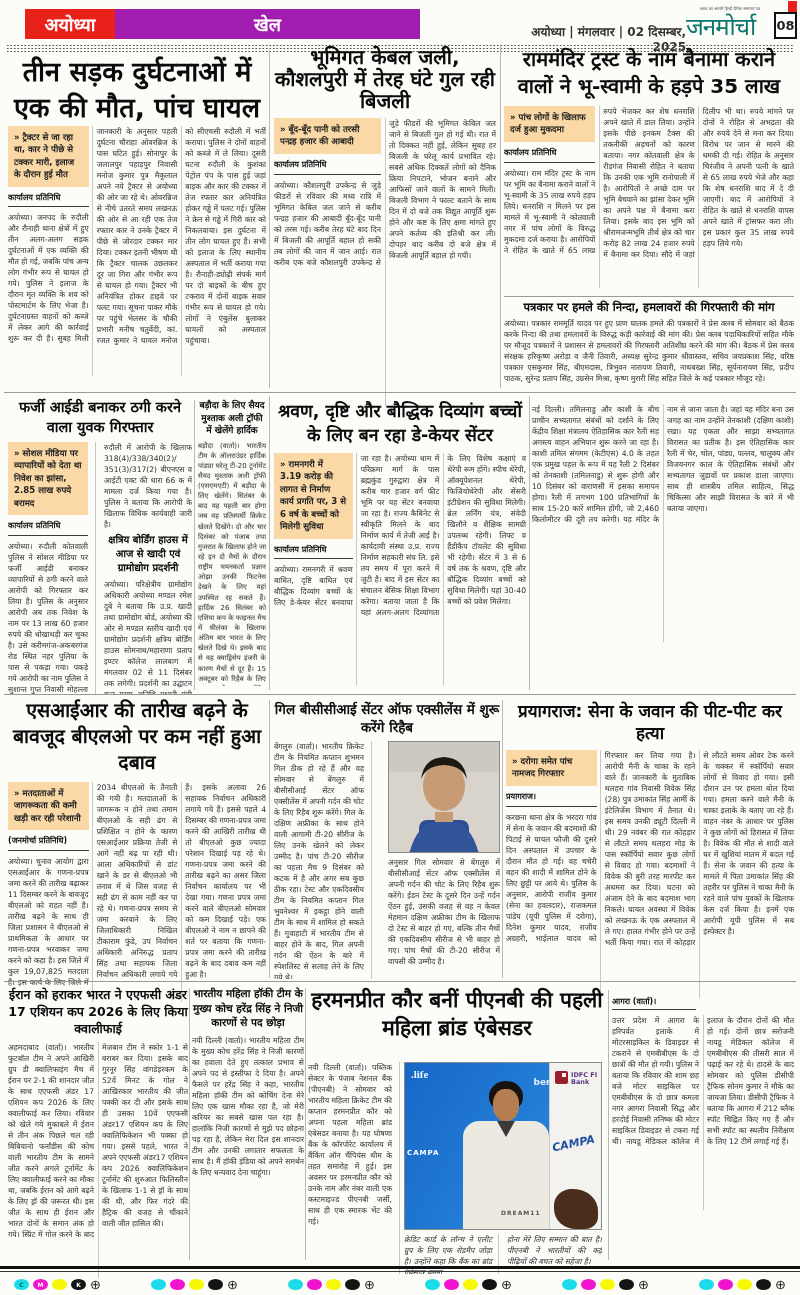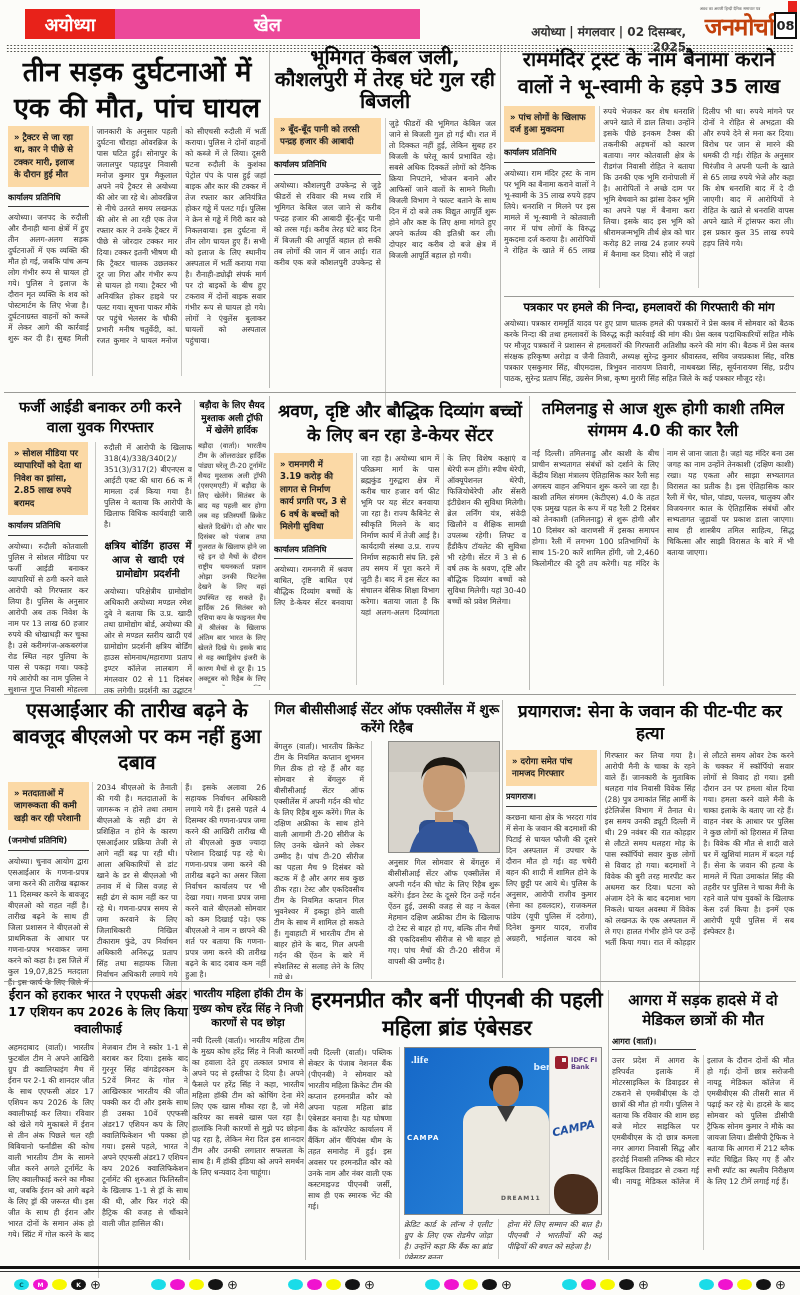--- a/index.html
+++ b/index.html
@@ -34,26 +34,26 @@
   .reggroup { display:flex; align-items:center; gap:4px; }
   .photoframe { border:1px solid #8a8a86; overflow:hidden; }
 </style>
 </head>
 <body>
 
 <div class="abs" style="left:0;top:0;width:800px;height:44px;">
   <div class="abs" style="left:25px;top:9px;width:90px;height:30px;background:#e8221a;color:#fff;display:flex;align-items:center;justify-content:center;font-weight:800;font-size:18px;">
     <span>अयोध्या</span>
   </div>
-  <div class="abs" style="left:115px;top:9px;width:305px;height:30px;background:#ec4899;color:#fff;display:flex;align-items:center;justify-content:center;font-weight:800;font-size:18px;">
+  <div class="abs" style="left:115px;top:9px;width:305px;height:30px;background:#a21caf;color:#fff;display:flex;align-items:center;justify-content:center;font-weight:800;font-size:18px;">
     <span>खेल</span>
   </div>
   <div class="abs" style="left:520px;top:23px;width:166px;text-align:right;font-size:12px;font-weight:bold;color:#333;">अयोध्या | मंगलवार | 02 दिसम्बर, 2025</div>
   <div class="abs" style="left:688px;top:6px;width:84px;text-align:center;font-size:4px;color:#444;white-space:nowrap;overflow:hidden;">अवध का अग्रणी हिन्दी दैनिक समाचार पत्र</div>
-  <div class="abs" style="left:686px;top:9px;width:88px;text-align:right;font-size:24px;font-weight:700;color:#c2410c;letter-spacing:-1px;">जनमोर्चा</div>
+  <div class="abs" style="left:686px;top:9px;width:88px;text-align:left;font-size:24px;font-weight:400;color:#0f766e;letter-spacing:-1px;">जनमोर्चा</div>
   <div class="abs" style="left:774px;top:12px;width:23px;height:27px;border:2px solid #111;background:#fff;display:flex;align-items:center;justify-content:center;">
     <span style="font-size:13px;font-weight:bold;color:#222;">08</span>
   </div>
   <div class="abs" style="left:788px;top:1px;width:9px;height:11px;background:#e8221a;"></div>
 </div>
 
 <div class="dotband" style="top:44px;"></div>
 
 <div class="abs" style="left:8px;top:54px;width:258px;">
   <div class="headline" style="font-size:27px;line-height:36px;">तीन सड़क दुर्घटनाओं में एक की मौत, पांच घायल</div>
@@ -94,42 +94,41 @@
 <div class="abs" style="left:8px;top:397px;width:184px;">
   <div class="headline" style="font-size:14.5px;line-height:20px;">फर्जी आईडी बनाकर ठगी करने वाला युवक गिरफ्तार</div>
   <div style="display:flex;gap:8px;margin-top:5px;">
     <div class="body-text" style="width:88px;height:252px;border-right:1px solid #c8c8c4;padding-right:7px;">
       <div class="hl">» सोशल मीडिया पर व्यापारियों को देता था निवेश का झांसा, 2.85 लाख रुपये बरामद</div>
       <div class="byline">कार्यालय प्रतिनिधि</div>
       <span>अयोध्या। रुदौली कोतवाली पुलिस ने सोशल मीडिया पर फर्जी आईडी बनाकर व्यापारियों से ठगी करने वाले आरोपी को गिरफ्तार कर लिया है। पुलिस के अनुसार आरोपी अब तक निवेश के नाम पर 13 लाख 60 हजार रुपये की धोखाधड़ी कर चुका है। उसे करीमगंज-अकबरगंज रोड स्थित नहर पुलिया के पास से पकड़ा गया। पकड़े गये आरोपी का नाम पुलिस ने सुशान्त गुप्त निवासी मोहल्ला कटरा, थाना रुदौली बताया है। उसके पास से एक मोबाइल फोन, दो सिम कार्ड और ठगी के 2 लाख 85 हजार रुपये बरामद हुए हैं।</span>
     </div>
     <div class="body-text" style="width:88px;height:252px;">
       <span>रुदौली में आरोपी के खिलाफ 318(4)/338/340(2)/ 351(3)/317(2) बीएनएस व आईटी एक्ट की धारा 66 क में मामला दर्ज किया गया है। पुलिस ने बताया कि आरोपी के खिलाफ विधिक कार्यवाही जारी है।</span>
-      <div class="subhead" style="font-size:10px;line-height:14px;margin:10px 0 4px 0;font-family:Liberation Mono, monospace;">क्षत्रिय बोर्डिंग हाउस में आज से खादी एवं ग्रामोद्योग प्रदर्शनी</div>
+      <div class="subhead" style="font-size:10px;line-height:14px;margin:3px 0 4px 0;">क्षत्रिय बोर्डिंग हाउस में आज से खादी एवं ग्रामोद्योग प्रदर्शनी</div>
       <span>अयोध्या। परिक्षेत्रीय ग्रामोद्योग अधिकारी अयोध्या मण्डल रमेश दुबे ने बताया कि उ.प्र. खादी तथा ग्रामोद्योग बोर्ड, अयोध्या की ओर से मण्डल स्तरीय खादी एवं ग्रामोद्योग प्रदर्शनी क्षत्रिय बोर्डिंग हाउस सोमनाथ/महाराणा प्रताप इण्टर कॉलेज लालबाग में मंगलवार 02 से 11 दिसंबर तक लगेगी। प्रदर्शनी का उद्घाटन कल मुख्य अतिथि प्रभारी मंत्री सूर्य प्रताप शाही व विशिष्ट अतिथि मेयर महंत गिरीश पति त्रिपाठी करेंगे।</span>
     </div>
   </div>
 </div>
 
 <div class="abs" style="left:198px;top:399px;width:68px;">
   <div class="subhead" style="font-size:9px;line-height:12.5px;">बड़ौदा के लिए सैयद मुश्ताक अली ट्रॉफी में खेलेंगे हार्दिक</div>
   <div class="body-text" style="height:245px;margin-top:4px;font-size:7px;">बड़ौदा (वार्ता)। भारतीय टीम के ऑलराउंडर हार्दिक पांड्या घरेलू टी-20 टूर्नामेंट सैयद मुश्ताक अली ट्रॉफी (एसएमएटी) में बड़ौदा के लिए खेलेंगे। सितंबर के बाद यह पहली बार होगा जब वह प्रतिस्पर्धी क्रिकेट खेलते दिखेंगे। दो और चार दिसंबर को पंजाब तथा गुजरात के खिलाफ होने जा रहे इन दो मैचों के दौरान राष्ट्रीय चयनकर्ता प्रज्ञान ओझा उनकी फिटनेस देखने के लिए वहां उपस्थित रह सकते हैं। हार्दिक 26 सितंबर को एशिया कप के फाइनल मैच में श्रीलंका के खिलाफ अंतिम बार भारत के लिए खेलते दिखे थे। इसके बाद से वह क्वाड्रिसेप इंजरी के कारण मैचों से दूर हैं। 15 अक्टूबर को रिहैब के लिए वह बेंगलुरु स्थित बीसीसीआई के सेंटर ऑफ एक्सीलेंस पहुंचे। दीवाली में तीन दिन का ब्रेक लेने के बाद उन्होंने 21 अक्टूबर से 9 नवंबर के बीच लगातार फिटनेस पर काम जारी रखा।</div>
 </div>
 
 <div class="abs" style="left:274px;top:399px;width:252px;">
   <div class="headline" style="font-size:17.5px;line-height:24px;">श्रवण, दृष्टि और बौद्धिक दिव्यांग बच्चों के लिए बन रहा डे-केयर सेंटर</div>
   <div class="cols3 body-text" style="height:232px;margin-top:6px;">
     <div class="hl">» रामनगरी में 3.19 करोड़ की लागत से निर्माण कार्य प्रगति पर, 3 से 6 वर्ष के बच्चों को मिलेगी सुविधा</div>
     <div class="byline">कार्यालय प्रतिनिधि</div>
     <span>अयोध्या। रामनगरी में श्रवण बाधित, दृष्टि बाधित एवं बौद्धिक दिव्यांग बच्चों के लिए डे-केयर सेंटर बनवाया जा रहा है। अयोध्या धाम में परिक्रमा मार्ग के पास ब्रह्मकुंड गुरुद्वारा क्षेत्र में करीब चार हजार वर्ग फीट भूमि पर यह सेंटर बनवाया जा रहा है। राज्य कैबिनेट से स्वीकृति मिलने के बाद निर्माण कार्य में तेजी आई है। कार्यदायी संस्था उ.प्र. राज्य निर्माण सहकारी संघ लि. इसे तय समय में पूरा करने में जुटी है। बाद में इस सेंटर का संचालन बेसिक शिक्षा विभाग करेगा। बताया जाता है कि यहां अलग-अलग दिव्यांगता के लिए विशेष कक्षाएं व थेरेपी रूम होंगे। स्पीच थेरेपी, ऑक्यूपेशनल थेरेपी, फिजियोथेरेपी और सेंसरी इंटीग्रेशन की सुविधा मिलेगी। ब्रेल लर्निंग यंत्र, संवेदी खिलौने व शैक्षिक सामग्री उपलब्ध रहेगी। लिफ्ट व हैंडीकैप टॉयलेट की सुविधा भी रहेगी। सेंटर में 3 से 6 वर्ष तक के श्रवण, दृष्टि और बौद्धिक दिव्यांग बच्चों को सुविधा मिलेगी। यहां 30-40 बच्चों को प्रवेश मिलेगा।</span>
   </div>
 </div>
 
 <div class="abs" style="left:532px;top:398px;width:262px;">
-  <div class="headline" style="font-size:16px;line-height:22px;">तमिलनाडु से आज शुरू होगी काशी तमिल संगमम 4.0 की कार रैली</div>
   <div class="cols2 body-text" style="height:238px;margin-top:6px;">
     <span>नई दिल्ली। तमिलनाडु और काशी के बीच प्राचीन सभ्यतागत संबंधों को दर्शाने के लिए केंद्रीय शिक्षा मंत्रालय ऐतिहासिक कार रैली सह अगस्त्य वाहन अभियान शुरू करने जा रहा है। काशी तमिल संगमम (केटीएस) 4.0 के तहत एक प्रमुख पहल के रूप में यह रैली 2 दिसंबर को तेनकाशी (तमिलनाडु) से शुरू होगी और 10 दिसंबर को वाराणसी में इसका समापन होगा। रैली में लगभग 100 प्रतिभागियों के साथ 15-20 कारें शामिल होंगी, जो 2,460 किलोमीटर की दूरी तय करेगी। यह मंदिर के नाम से जाना जाता है। जहां यह मंदिर बना उस जगह का नाम उन्होंने तेनकाशी (दक्षिण काशी) रखा। यह एकता और साझा सभ्यतागत विरासत का प्रतीक है। इस ऐतिहासिक कार रैली में चेर, चोल, पांड्य, पल्लव, चालुक्य और विजयनगर काल के ऐतिहासिक संबंधों और सभ्यतागत जुड़ावों पर प्रकाश डाला जाएगा। साथ ही शास्त्रीय तमिल साहित्य, सिद्ध चिकित्सा और साझी विरासत के बारे में भी बताया जाएगा।</span>
   </div>
 </div>
 
 <div class="hrule" style="left:4px;top:694px;width:792px;"></div>
 <div class="vrule" style="left:194px;top:400px;height:290px;"></div>
 <div class="vrule" style="left:269px;top:396px;height:294px;"></div>
 <div class="vrule" style="left:529px;top:396px;height:294px;"></div>
 
@@ -183,21 +182,21 @@
   </div>
 </div>
 
 <div class="abs" style="left:192px;top:986px;width:112px;">
   <div class="subhead" style="font-size:10.5px;line-height:14.5px;">भारतीय महिला हॉकी टीम के मुख्य कोच हरेंद्र सिंह ने निजी कारणों से पद छोड़ा</div>
   <div class="body-text" style="height:222px;margin-top:5px;">नयी दिल्ली (वार्ता)। भारतीय महिला टीम के मुख्य कोच हरेंद्र सिंह ने निजी कारणों का हवाला देते हुए तत्काल प्रभाव से अपने पद से इस्तीफा दे दिया है। अपने फैसले पर हरेंद्र सिंह ने कहा, भारतीय महिला हॉकी टीम को कोचिंग देना मेरे लिए एक खास मौका रहा है, जो मेरी करियर का सबसे खास पल रहा है। हालांकि निजी कारणों से मुझे पद छोड़ना पड़ रहा है, लेकिन मेरा दिल इस शानदार टीम और उनकी लगातार सफलता के साथ है। मैं हॉकी इंडिया को अपने समर्थन के लिए धन्यवाद देना चाहूंगा।</div>
 </div>
 
 <div class="abs" style="left:308px;top:986px;width:298px;">
   <div class="headline" style="font-size:21px;line-height:28px;">हरमनप्रीत कौर बनीं पीएनबी की पहली महिला ब्रांड एंबेसडर</div>
-  <div style="display:flex;gap:4px;margin-top:5px;">
+  <div style="display:flex;gap:4px;margin-top:20px;">
     <div class="body-text" style="width:92px;height:212px;border-right:1px solid #c8c8c4;padding-right:7px;">नयी दिल्ली (वार्ता)। पब्लिक सेक्टर के पंजाब नेशनल बैंक (पीएनबी) ने सोमवार को भारतीय महिला क्रिकेट टीम की कप्तान हरमनप्रीत कौर को अपना पहला महिला ब्रांड एंबेसडर बनाया है। यह घोषणा बैंक के कॉरपोरेट कार्यालय में बैंकिंग ऑन चैंपियंस थीम के तहत समारोह में हुई। इस अवसर पर हरमनप्रीत कौर को उनके नाम और नंबर वाली एक कस्टमाइज्ड पीएनबी जर्सी, साथ ही एक स्मारक भेंट की गई।</div>
     <div style="width:198px;">
       <div class="photoframe" style="width:198px;height:168px;position:relative;background:linear-gradient(120deg,#1668c8,#2f8fe0);">
         <span style="position:absolute;left:6px;top:5px;color:#eaf6ff;font-weight:bold;font-size:11px;font-family:Liberation Serif, serif;">.life</span>
         <span style="position:absolute;right:44px;top:14px;color:#dceeff;font-weight:bold;font-size:9px;">berg</span>
         <span style="position:absolute;left:2px;top:86px;color:#ffffff;font-weight:bold;font-size:7px;letter-spacing:1px;">CAMPA</span>
 
         <div style="position:absolute;left:84px;top:18px;width:34px;height:30px;border-radius:50% 50% 45% 45%;background:#17120d;"></div>
         <div style="position:absolute;left:88px;top:26px;width:26px;height:32px;border-radius:45%;background:#b57e52;"></div>
         <div style="position:absolute;left:58px;top:58px;width:86px;height:110px;border-radius:16px 16px 0 0;background:#ece9e0;"></div>
@@ -215,21 +214,20 @@
       </div>
       <div style="display:flex;gap:8px;margin-top:4px;font-style:italic;">
         <div class="body-text" style="width:95px;height:40px;border-right:1px solid #c8c8c4;padding-right:6px;">क्रेडिट कार्ड के लॉन्च ने एलीट ग्रुप के लिए एक रोडमैप जोड़ा है। उन्होंने कहा कि बैंक का ब्रांड एंबेसडर बनना</div>
         <div class="body-text" style="width:95px;height:40px;">होना मेरे लिए सम्मान की बात है। पीएनबी ने भारतीयों की कई पीढ़ियों की बचत को सहेजा है।</div>
       </div>
     </div>
   </div>
 </div>
 
 <div class="abs" style="left:612px;top:990px;width:182px;">
-  <div class="headline" style="font-size:15px;line-height:20px;">आगरा में सड़क हादसे में दो मेडिकल छात्रों की मौत</div>
   <div class="byline" style="margin-top:5px;width:84px;">आगरा (वार्ता)।</div>
   <div class="cols2 body-text" style="height:195px;">
     <span>उत्तर प्रदेश में आगरा के हरिपर्वत इलाके में मोटरसाइकिल के डिवाइडर से टकराने से एमबीबीएस के दो छात्रों की मौत हो गयी। पुलिस ने बताया कि रविवार की शाम छह बजे मोटर साइकिल पर एमबीबीएस के दो छात्र कमला नगर आगरा निवासी सिद्ध और हरदोई निवासी तनिष्क की मोटर साइकिल डिवाइडर से टकरा गई थी। नायडू मेडिकल कॉलेज में इलाज के दौरान दोनों की मौत हो गई। दोनों छात्र सरोजनी नायडू मेडिकल कॉलेज में एमबीबीएस की तीसरी साल में पढ़ाई कर रहे थे। हादसे के बाद सोमवार को पुलिस डीसीपी ट्रैफिक सोनम कुमार ने मौके का जायजा लिया। डीसीपी ट्रैफिक ने बताया कि आगरा में 212 ब्लैक स्पॉट चिह्नित किए गए हैं और सभी स्पॉट का स्थलीय निरीक्षण के लिए 12 टीमें लगाई गई हैं।</span>
   </div>
 </div>
 
 <div class="vrule" style="left:189px;top:988px;height:272px;"></div>
 <div class="vrule" style="left:305px;top:988px;height:272px;"></div>
 <div class="vrule" style="left:608px;top:990px;height:270px;"></div>
 

